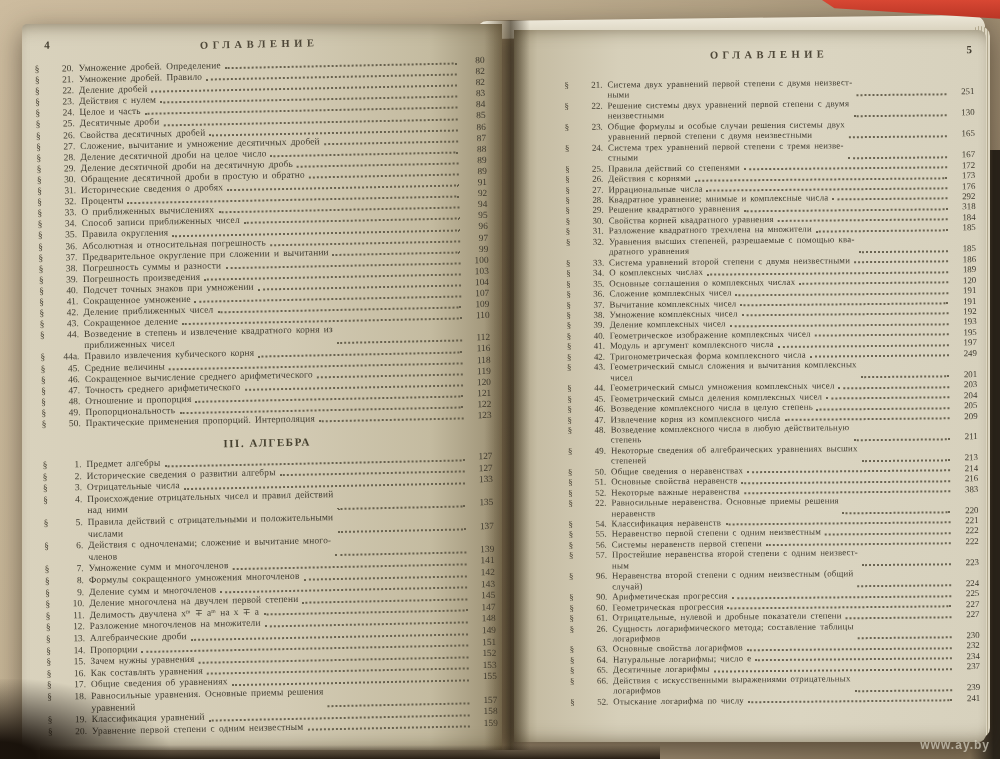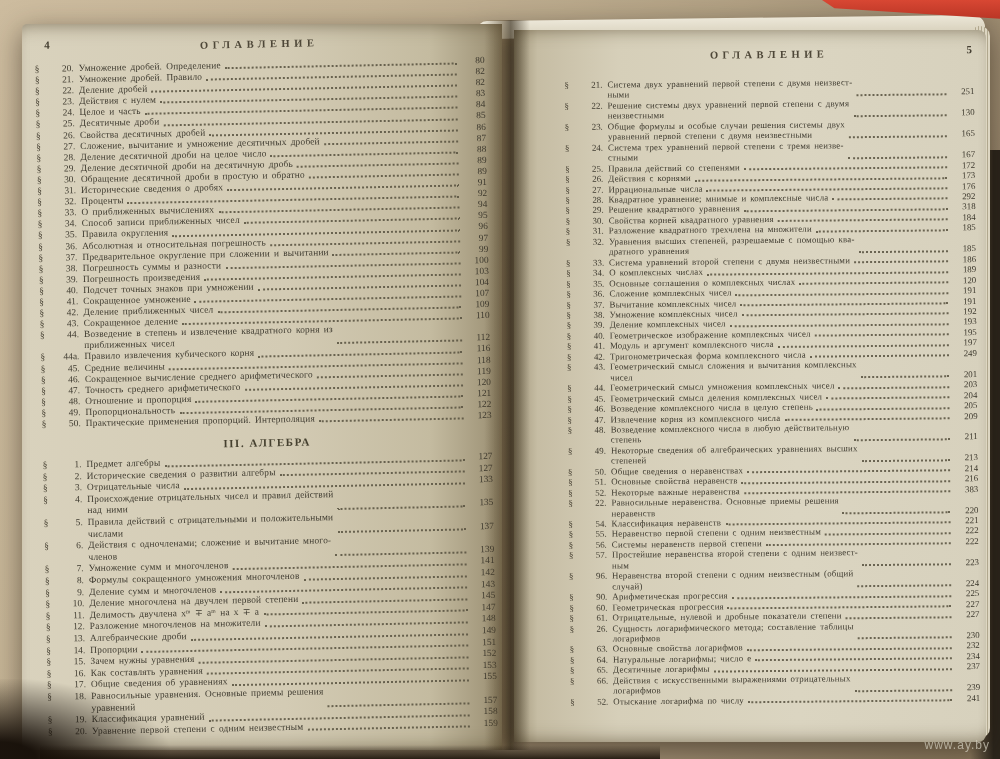--- a/index.html
+++ b/index.html
@@ -13,21 +13,21 @@
   .dark-right-edge{position:absolute;right:0;top:150px;width:30px;height:609px;z-index:1;
     background:linear-gradient(to right,rgba(40,34,26,0),#2b251c 78%);}
   .br-gray{position:absolute;right:0;bottom:0;width:210px;height:110px;z-index:5;
     background:linear-gradient(to top left,#8f8b7b 15%,#9e English9884 45%,rgba(160,150,128,0) 80%);}
   .bl-shadow{position:absolute;left:0;bottom:0;width:170px;height:80px;z-index:5;
     background:radial-gradient(ellipse at 0% 100%,rgba(18,11,5,.95) 15%,rgba(18,11,5,0) 72%);}
   .bottom-shadow{position:absolute;left:40px;bottom:0;width:620px;height:14px;z-index:5;
     background:linear-gradient(to top,rgba(22,14,6,.85),rgba(22,14,6,0));}
   .watermark{position:absolute;right:10px;bottom:7px;z-index:9;
     font-family:"Liberation Sans",sans-serif;font-size:12px;letter-spacing:1px;
-    color:#cfcaba;opacity:.75;}
+    color:#cfcaba;opacity:.75;font-weight:bold;}
   
   .book{position:absolute;left:22px;top:14px;width:966px;height:740px;z-index:3;
     filter:drop-shadow(0 8px 14px rgba(25,15,5,.5));}
   .pages-top{position:absolute;left:455px;top:4px;width:508px;height:18px;
     background:linear-gradient(#ece7d8,#d6cfba);border-radius:10px 12px 4px 4px;
     transform:rotate(-.7deg);}
   .pages-right{position:absolute;right:-2px;top:12px;width:17px;height:712px;
     background:repeating-linear-gradient(to right,#ddd6c2 0 2px,#b0a78d 2px 3px);
     border-radius:6px 10px 10px 6px;}
   .page{position:absolute;}

